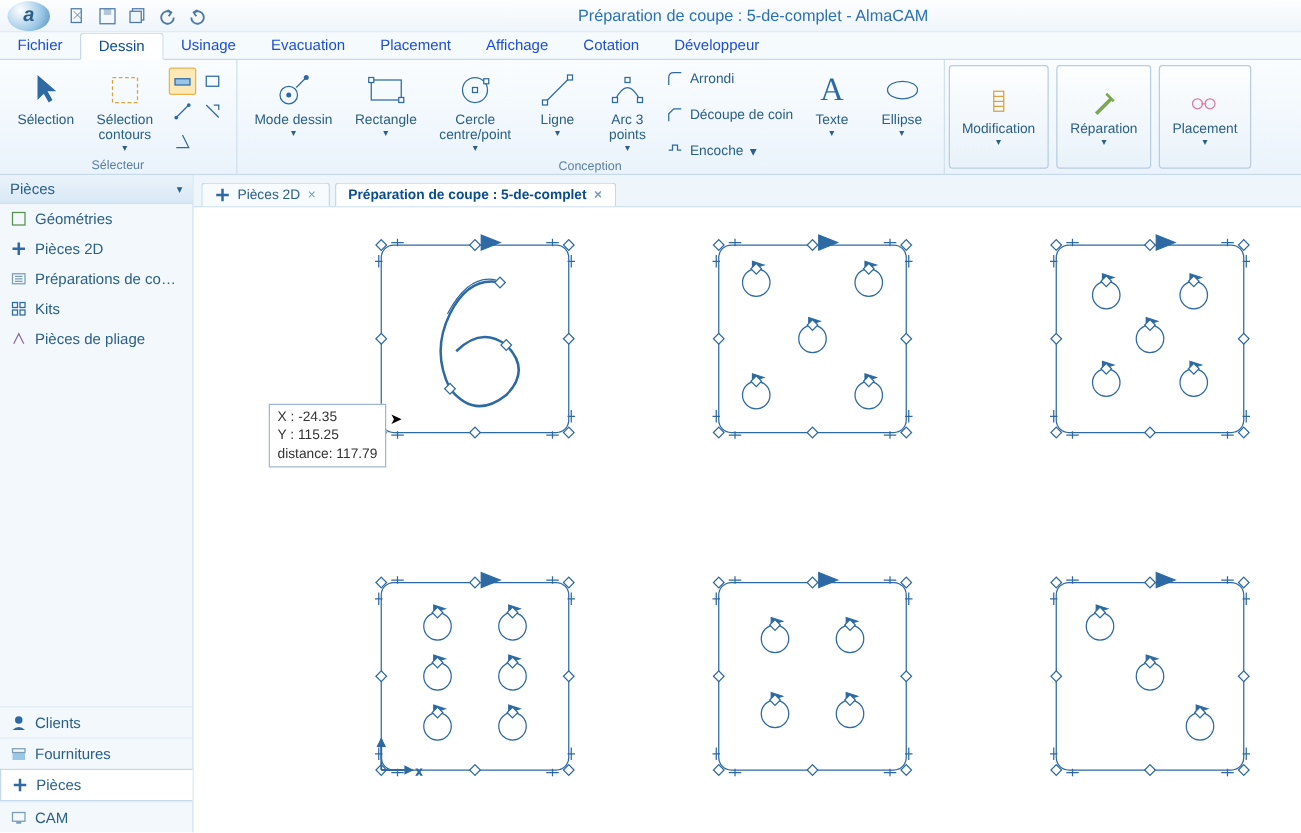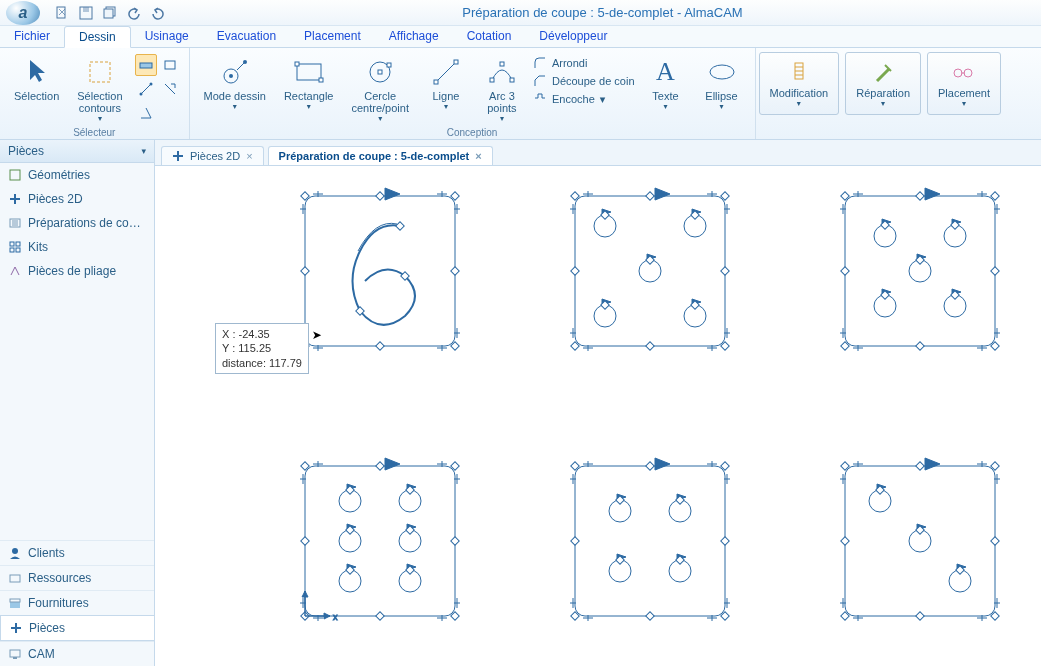--- a/index.html
+++ b/index.html
@@ -14,28 +14,28 @@
 .menu-tab { padding: 3px 14px; color:#1d4ed8; cursor:pointer; }
 .menu-tab.active { background:#fff; border:1px solid #c5d9eb; border-bottom:1px solid #fff; border-radius:3px 3px 0 0; margin-bottom:-1px; color:#0a4d8c; font-weight:500;}
 
 .ribbon { height: 92px; background:linear-gradient(#fafdff,#eaf3fb); border-bottom:1px solid #c5d9eb; display:flex; }
 .ribbon-group { border-right:1px solid #d0e0ee; padding:4px 8px 2px; display:flex; flex-direction:column; align-items:center; }
 .ribbon-group-row { display:flex; align-items:flex-start; gap:6px; flex:1; }
 .ribbon-btn { display:flex; flex-direction:column; align-items:center; justify-content:flex-start; padding:4px 6px; border-radius:3px; cursor:pointer; min-width:50px; }
 .ribbon-btn .ico { height:32px; display:flex; align-items:center; justify-content:center; color:#2d6aa3; }
 .ribbon-btn .lbl { font-size:11px; color:#2a5f87; text-align:center; line-height:1.1; margin-top:2px; white-space:nowrap; }
 .ribbon-btn .dd { font-size:8px; color:#2a5f87; }
-.small-stack { display:flex; flex-direction:column; gap:4px; padding-top:4px;}
+.small-stack { display:flex; flex-direction:column; gap:15px; padding-top:4px;}
 .small-stack .srow { display:flex; align-items:center; gap:5px; color:#2a5f87; font-size:11px; cursor:pointer; white-space:nowrap;}
 .small-icons-grid { display:grid; grid-template-columns:22px 22px; grid-template-rows:22px 22px 22px; gap:2px; padding-top:2px;}
 .small-icons-grid div{display:flex;align-items:center;justify-content:center;color:#2d6aa3;border-radius:2px;}
 .small-icons-grid div.sel{background:#fde8b6;border:1px solid #e8b44d;}
 .group-caption { font-size:10px; color:#5a7fa3; text-align:center; padding-bottom:1px;}
 
-.boxed-btn { border:1px solid #b8cde0; background:linear-gradient(#fdfefe,#e9f2fa); border-radius:3px; padding:6px 10px; margin:4px 3px; display:flex;flex-direction:column;align-items:center;cursor:pointer;min-width:62px;}
+.boxed-btn { border:1px solid #b8cde0; background:linear-gradient(#fdfefe,#e9f2fa); border-radius:3px; padding:16px 10px; margin:4px 3px; display:flex;flex-direction:column;align-items:center;cursor:pointer;min-width:62px;}
 .boxed-btn .ico{height:28px;display:flex;align-items:center;justify-content:center;color:#5a7fa3;}
 .boxed-btn .lbl{font-size:11px;color:#2a5f87;}
 .boxed-btn .dd{font-size:8px;color:#2a5f87;}
 
 .body-area { display:flex; height:calc(666px - 26px - 22px - 92px); }
 .sidebar { width:155px; background:#f3f8fc; border-right:1px solid #c5d9eb; display:flex; flex-direction:column; }
 .side-hdr { background:linear-gradient(#eaf3fb,#d9e9f6); padding:4px 8px; color:#2a5f87; font-size:12px; border-bottom:1px solid #c5d9eb; display:flex;align-items:center;justify-content:space-between;}
 .side-list { flex:0 0 auto; }
 .side-item { padding:5px 8px; display:flex; align-items:center; gap:6px; color:#2a5f87; cursor:pointer; }
 .side-spacer{flex:1;}
@@ -341,26 +341,20 @@
         </div>
     </div>
     <div class="side-spacer"></div>
     <div class="side-bottom">
       <div class="side-item">
           <svg width="14" height="14">
             <circle cx="7" cy="5" r="3" fill="#2d6aa3"></circle>
             <path d="M2 13 Q7 8 12 13" fill="#2d6aa3"></path>
           </svg>
           <span>Clients</span>
-        </div>
-      <div class="side-item">
-          <svg width="14" height="14">
-            <rect x="2" y="4" width="10" height="7" fill="none" stroke="#7a9cb8"></rect>
-          </svg>
-          <span>Ressources</span>
         </div>
       <div class="side-item">
           <svg width="14" height="14">
             <rect x="2" y="6" width="10" height="6" fill="#9ac7e6"></rect>
             <rect x="2" y="3" width="10" height="3" fill="none" stroke="#7a9cb8"></rect>
           </svg>
           <span>Fournitures</span>
         </div>
       <div class="side-item active">
           <svg width="14" height="14">

